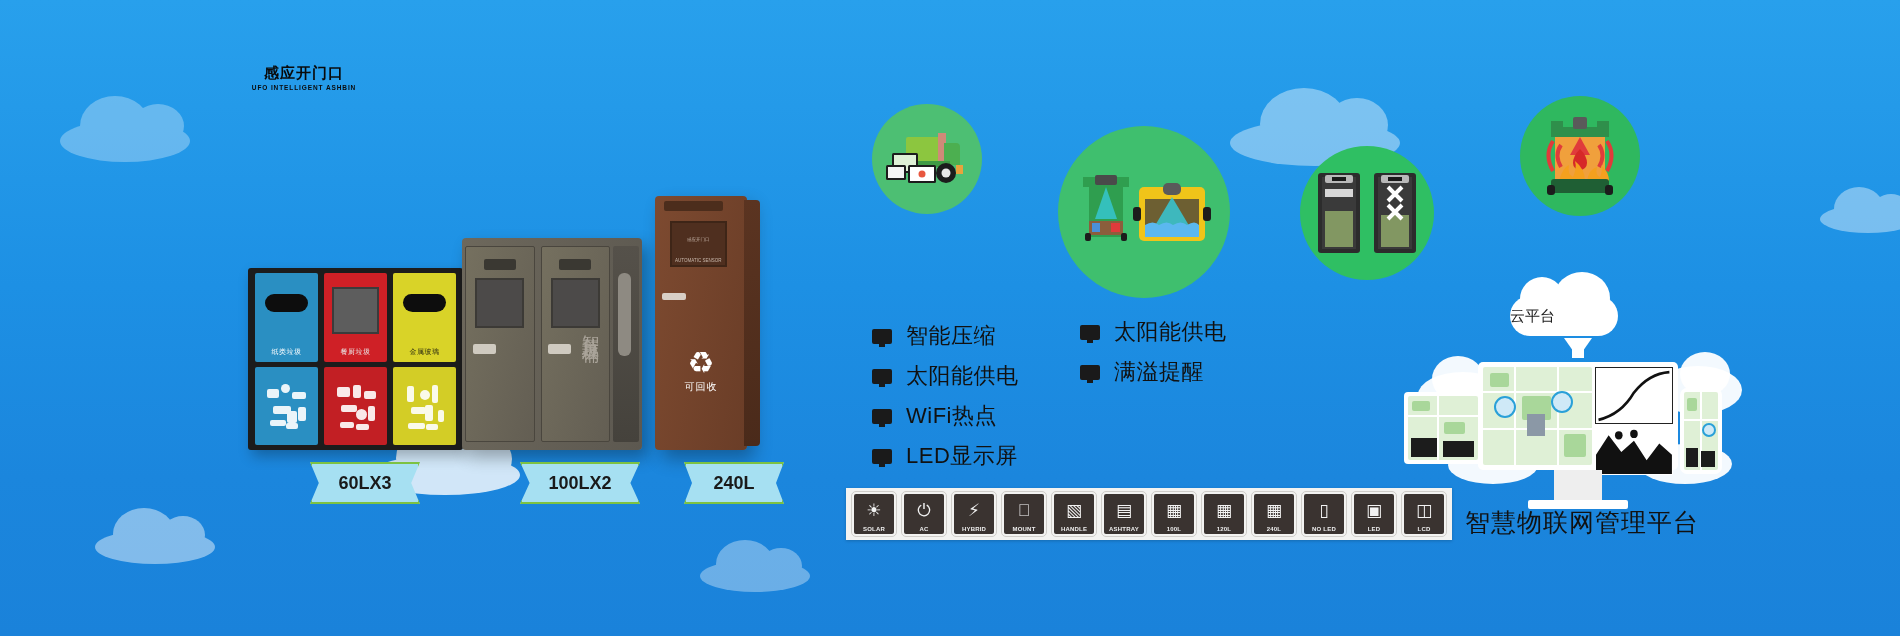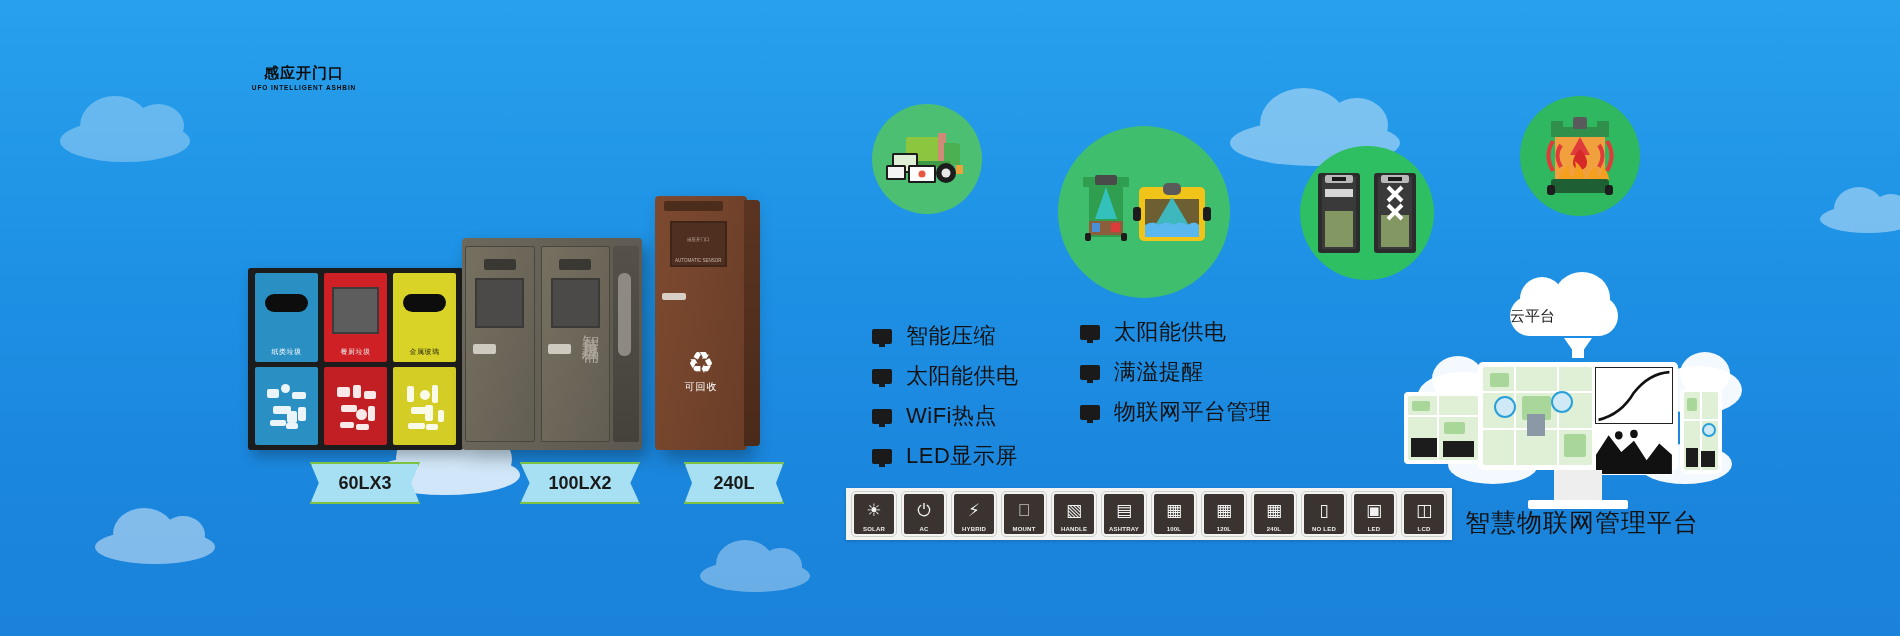--- a/index.html
+++ b/index.html
@@ -387,24 +387,20 @@
 
 <div class="features" id="features-right">
   <div class="feat">
     <span class="feat-icon"></span>
     <span class="feat-label">太阳能供电</span>
   </div>
   <div class="feat">
     <span class="feat-icon"></span>
     <span class="feat-label">满溢提醒</span>
   </div>
-  <div class="feat">
-    <span class="feat-icon"></span>
-    <span class="feat-label">物联网平台管理</span>
-  </div>
 </div>
 
 <div id="option-strip">
   <div class="opt">
     <span class="opt-glyph">☀</span>
     <span class="opt-label">SOLAR</span>
   </div>
   <div class="opt">
     <span class="opt-glyph">⏻</span>
     <span class="opt-label">AC</span>

